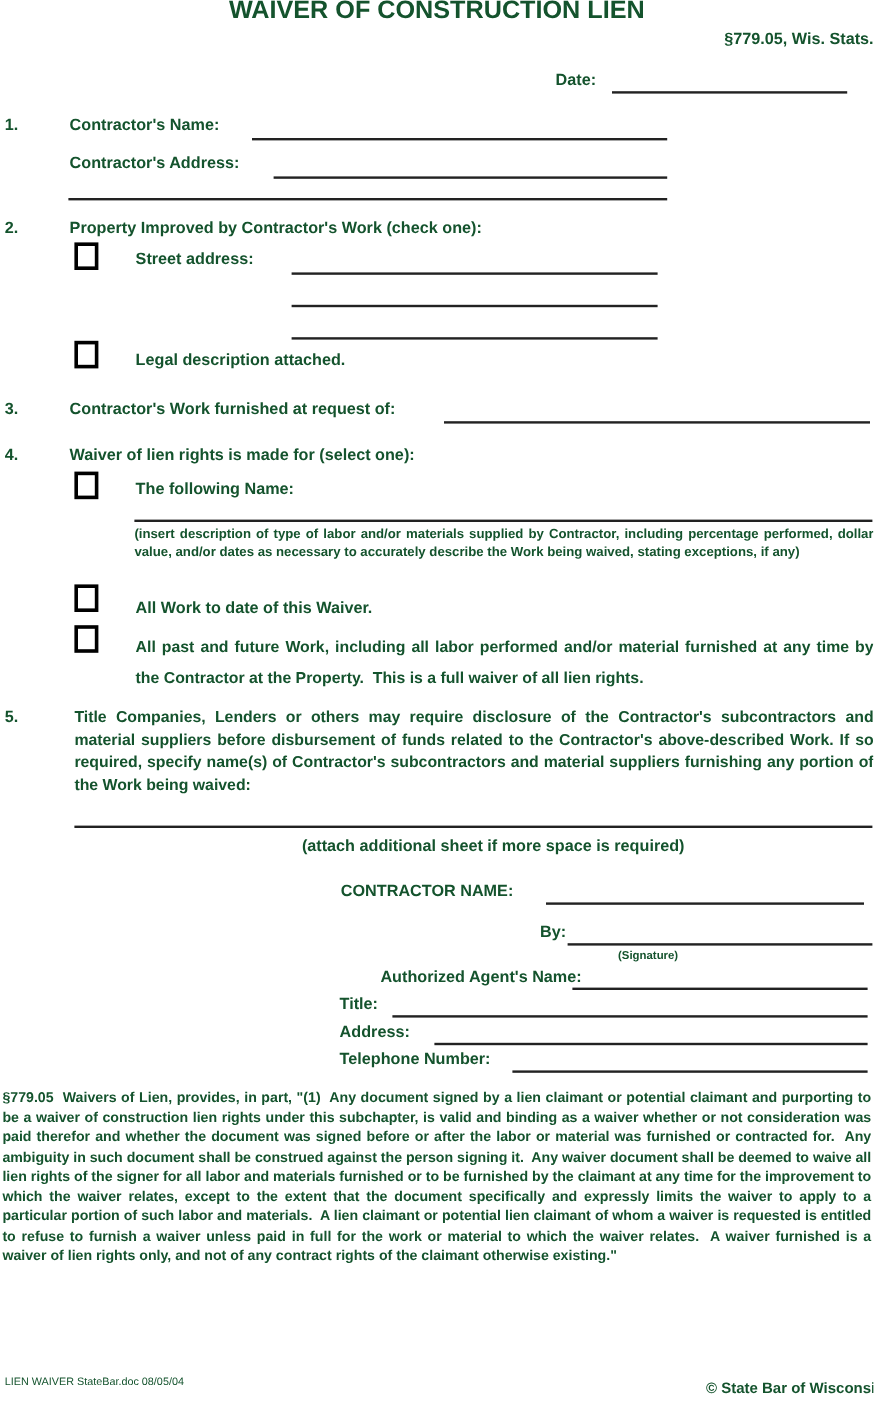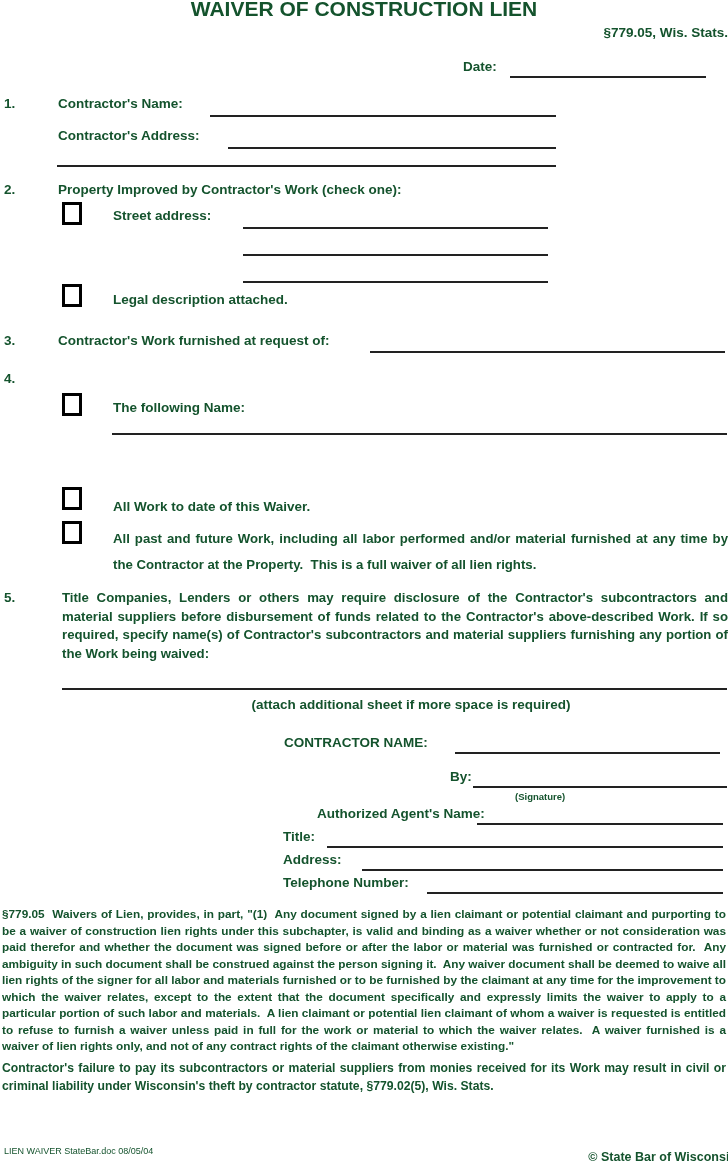--- a/index.html
+++ b/index.html
@@ -52,23 +52,25 @@
   <div class="u" style="left:243px;top:235px;width:305px;height:19px;"></div>
   <div class="u" style="left:243px;top:262px;width:305px;height:19px;"></div>
   <div class="cb" style="left:62px;top:284px;"></div>
   <div class="t" style="left:113px;top:291px;">Legal description attached.</div>
 
   <div class="t" style="left:4px;top:332px;">3.</div>
   <div class="t" style="left:58px;top:332px;">Contractor's Work furnished at request of:</div>
   <div class="u" style="left:370px;top:332px;width:355px;height:19px;"></div>
 
   <div class="t" style="left:4px;top:370px;">4.</div>
+  <div class="t" style="left:58px;top:370px;">Waiver of lien rights is made for (select one):</div>
   <div class="cb" style="left:62px;top:393px;"></div>
   <div class="t" style="left:113px;top:399px;">The following Name:</div>
   <div class="u" style="left:112px;top:414px;width:615px;height:19px;"></div>
+  <div class="p small-note" style="left:112px;top:438px;width:616px;">(insert description of type of labor and/or materials supplied by Contractor, including percentage performed, dollar value, and/or dates as necessary to accurately describe the Work being waived, stating exceptions, if any)</div>
   <div class="cb" style="left:62px;top:487px;"></div>
   <div class="t" style="left:113px;top:498px;">All Work to date of this Waiver.</div>
   <div class="cb" style="left:62px;top:521px;"></div>
   <div class="p" style="left:113px;top:526px;width:615px;line-height:25.5px;">All past and future Work, including all labor performed and/or material furnished at any time by the Contractor at the Property.  This is a full waiver of all lien rights.</div>
 
   <div class="t" style="left:4px;top:589px;">5.</div>
   <div class="p" style="left:62px;top:589px;width:666px;">Title Companies, Lenders or others may require disclosure of the Contractor's subcontractors and material suppliers before disbursement of funds related to the Contractor's above-described Work. If so required, specify name(s) of Contractor's subcontractors and material suppliers furnishing any portion of the Work being waived:</div>
   <div class="u" style="left:62px;top:669px;width:665px;height:19px;"></div>
   <div class="t center" style="left:0;top:696px;width:728px;margin-left:47px;">(attach additional sheet if more space is required)</div>
 
@@ -81,18 +83,17 @@
   <div class="u" style="left:477px;top:806px;width:246px;height:17px;"></div>
   <div class="t" style="left:283px;top:828px;">Title:</div>
   <div class="u" style="left:327px;top:829px;width:396px;height:17px;"></div>
   <div class="t" style="left:283px;top:851px;">Address:</div>
   <div class="u" style="left:362px;top:852px;width:361px;height:17px;"></div>
   <div class="t" style="left:283px;top:874px;">Telephone Number:</div>
   <div class="u" style="left:427px;top:875px;width:296px;height:17px;"></div>
 
   <div class="p statute" style="left:2px;top:906px;width:724px;">§779.05  Waivers of Lien, provides, in part, "(1)  Any document signed by a lien claimant or potential claimant and purporting to be a waiver of construction lien rights under this subchapter, is valid and binding as a waiver whether or not consideration was paid therefor and whether the document was signed before or after the labor or material was furnished or contracted for.  Any ambiguity in such document shall be construed against the person signing it.  Any waiver document shall be deemed to waive all lien rights of the signer for all labor and materials furnished or to be furnished by the claimant at any time for the improvement to which the waiver relates, except to the extent that the document specifically and expressly limits the waiver to apply to a particular portion of such labor and materials.  A lien claimant or potential lien claimant of whom a waiver is requested is entitled to refuse to furnish a waiver unless paid in full for the work or material to which the waiver relates.  A waiver furnished is a waiver of lien rights only, and not of any contract rights of the claimant otherwise existing."</div>
 
-  <div class="p failure" style="left:2px;top:1060px;width:724px;">Contractor's failure to pay its subcontractors or material suppliers from monies received for its Work may result in civil or criminal liability under Wisconsin's theft by contractor statute, §779.02(5), Wis. Stats.</div>
 
   <div class="t footer-file" style="left:4px;top:1143px;">LIEN WAIVER StateBar.doc  08/05/04</div>
   <div class="t footer-copy" style="left:0;top:1149px;width:727px;">© State Bar of Wisconsin</div>
 
 </div>
 
 </body></html>

